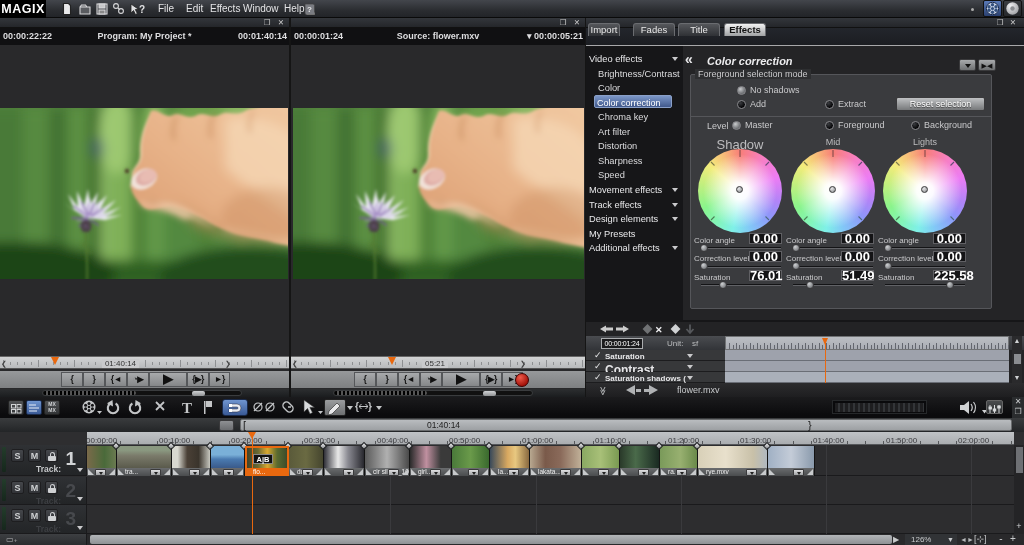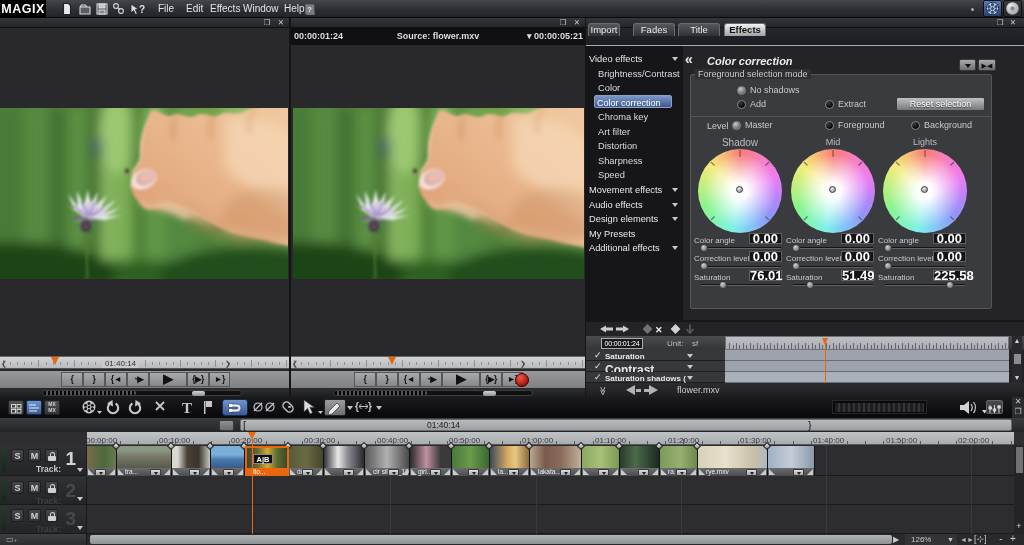--- a/index.html
+++ b/index.html
@@ -177,20 +177,25 @@
         <radialGradient id="gsphere" cx=".35" cy=".3" r=".9">
           <stop offset="0" stop-color="#f0f0f2"></stop>
           <stop offset="1" stop-color="#909296"></stop>
         </radialGradient>
       </defs>
     </svg>
 <div id="monL" class="mon abs">
       <div class="winrow abs"></div>
       <div class="wbtn abs" style="left:263px;">❒</div>
       <div class="wbtn abs" style="left:277px;">✕</div>
+      <div class="mhdr abs">
+        <span style="position:absolute;left:3px;">00:00:22:22</span>
+        <span style="position:absolute;left:0;width:100%;text-align:center;">Program: My Project *</span>
+        <span style="position:absolute;right:2px;">00:01:40:14</span>
+      </div>
       <div class="video abs" style="left:0;width:288px;"><svg width="288" height="171" viewBox="-5 0 288 171">
           <use href="#scene"></use>
         </svg></div>
       <div class="scrub abs">
         <div class="abs" style="left:3.0px;top:3px;width:1px;height:7px;background:#8e9092;"></div>
         <div class="abs" style="left:10.1px;top:5px;width:1px;height:3px;background:#8e9092;"></div>
         <div class="abs" style="left:17.1px;top:5px;width:1px;height:3px;background:#8e9092;"></div>
         <div class="abs" style="left:24.2px;top:5px;width:1px;height:3px;background:#8e9092;"></div>
         <div class="abs" style="left:31.3px;top:5px;width:1px;height:3px;background:#8e9092;"></div>
         <div class="abs" style="left:38.4px;top:3px;width:1px;height:7px;background:#8e9092;"></div>
@@ -296,20 +301,21 @@
         <div class="abs" style="left:226.2px;top:5px;width:1px;height:3px;background:#8e9092;"></div>
         <div class="abs" style="left:233.4px;top:5px;width:1px;height:3px;background:#8e9092;"></div>
         <div class="abs" style="left:240.6px;top:5px;width:1px;height:3px;background:#8e9092;"></div>
         <div class="abs" style="left:247.8px;top:5px;width:1px;height:3px;background:#8e9092;"></div>
         <div class="abs" style="left:255.0px;top:3px;width:1px;height:7px;background:#8e9092;"></div>
         <div class="abs" style="left:262.2px;top:5px;width:1px;height:3px;background:#8e9092;"></div>
         <div class="abs" style="left:269.4px;top:5px;width:1px;height:3px;background:#8e9092;"></div>
         <div class="abs" style="left:276.6px;top:5px;width:1px;height:3px;background:#8e9092;"></div>
         <div class="abs" style="left:283.8px;top:5px;width:1px;height:3px;background:#8e9092;"></div>
         <div class="abs" style="left:291.0px;top:3px;width:1px;height:7px;background:#8e9092;"></div>
+<div class="abs" style="left:-3px;width:100%;top:1.5px;text-align:center;font-size:8px;color:#333;"><span style="background:#c9cacc;padding:0 3px;">05:21</span></div>
 <div class="abs" style="left:97px;top:0;width:0;height:0;border-left:4px solid transparent;border-right:4px solid transparent;border-top:8px solid #e8680f;"></div>
 <div class="abs" style="left:1px;top:3px;font-size:7px;color:#444;">❮</div>
         <div class="abs" style="left:229px;top:3px;font-size:7px;color:#444;">❯</div>
       </div>
       <div class="btnrow abs">
         <div class="tbtn" style="left:63px;width:22px;">{</div>
         <div class="tbtn" style="left:85px;width:22px;">}</div>
         <div class="tbtn" style="left:107px;width:22px;">{◄</div>
         <div class="tbtn" style="left:129px;width:22px;">◔▶</div>
         <div class="tbtn" style="left:151px;width:38px;font-size:13px;line-height:12px;">▶</div>
@@ -340,21 +346,21 @@
 <div class="ti" style="top:36.1px;">Color</div>
 <div class="abs" style="left:8px;top:49.2px;width:78px;height:13px;background:linear-gradient(#7c97c8,#41598c);border:1px solid #8aa0c8;border-radius:2px;"></div>
 <div class="ti" style="top:50.7px;left:11px;color:#fff;font-size:9px;">Color correction</div>
 <div class="ti" style="top:65.2px;">Chroma key</div>
 <div class="ti" style="top:79.8px;">Art filter</div>
 <div class="ti" style="top:94.3px;">Distortion</div>
 <div class="ti" style="top:108.9px;">Sharpness</div>
 <div class="ti" style="top:123.4px;">Speed</div>
 <div class="th" style="top:138.0px;">Movement effects</div>
 <div class="arr" style="left:86px;top:142.0px;"></div>
-<div class="th" style="top:152.5px;">Audio effects</div>
+<div class="th" style="top:152.5px;">Track effects</div>
 <div class="arr" style="left:86px;top:156.5px;"></div>
 <div class="th" style="top:167.1px;">Design elements</div>
 <div class="arr" style="left:86px;top:171.1px;"></div>
 <div class="th" style="top:181.6px;">My Presets</div>
 <div class="th" style="top:196.2px;">Additional effects</div>
 <div class="arr" style="left:86px;top:200.2px;"></div>
 </div>
 <div id="cpanel" class="abs"></div>
 <div class="abs" style="left:99px;top:33px;width:16px;height:15px;color:#e8e8ea;font-size:14px;font-weight:bold;">«</div>
 <div class="abs" style="left:121px;top:37px;color:#ececee;font-size:11px;font-weight:bold;font-style:italic;">Color correction</div>
@@ -411,21 +417,21 @@
 <svg class="abs" style="left:297px;top:130.5px;" width="84" height="84" viewBox="0 0 84 84">
 <g stroke="#5a3a3a" stroke-width="1.1" opacity=".75">
 <line x1="42" y1="1" x2="42" y2="8"></line>
 <line x1="71" y1="13" x2="67.5" y2="16.5" stroke="#3a3a5a"></line>
 <line x1="71" y1="71" x2="67.5" y2="67.5" stroke="#3a5a5a"></line>
 <line x1="13" y1="71" x2="16.5" y2="67.5" stroke="#3a5a3a"></line>
 <line x1="13" y1="13" x2="16.5" y2="16.5" stroke="#5a5a3a"></line>
 </g>
       </svg>
 <div class="abs" style="left:334.5px;top:168px;width:7px;height:7px;border-radius:50%;background:radial-gradient(circle at 35% 30%,#e8e8ea,#9a9c9e 80%);border:1.2px solid #3a3a3c;"></div>
-<div class="abs" style="left:124px;top:119px;width:60px;text-align:center;color:#bcbcbe;font-size:10px;">Shadow</div>
+<div class="abs" style="left:124px;top:119px;width:60px;text-align:center;color:#bcbcbe;font-size:13px;">Shadow</div>
 <div class="abs" style="left:217px;top:119px;width:60px;text-align:center;color:#bcbcbe;font-size:9px;">Mid</div>
 <div class="abs" style="left:309px;top:119px;width:60px;text-align:center;color:#bcbcbe;font-size:9px;">Lights</div>
 <div class="cpl" style="left:108px;top:216.5px;font-size:8px;">Color angle</div>
 <div class="vbox" style="left:163px;top:214.5px;width:33px;height:11px;">0.00</div>
 <div class="sltrack" style="left:115px;top:229.0px;width:80px;"></div>
 <div class="knob" style="left:114px;top:225.5px;"></div>
 <div class="cpl" style="left:108px;top:235px;font-size:8px;">Correction level</div>
 <div class="vbox" style="left:163px;top:233px;width:33px;height:11px;">0.00</div>
 <div class="sltrack" style="left:115px;top:247.5px;width:80px;"></div>
 <div class="knob" style="left:114px;top:244px;"></div>

